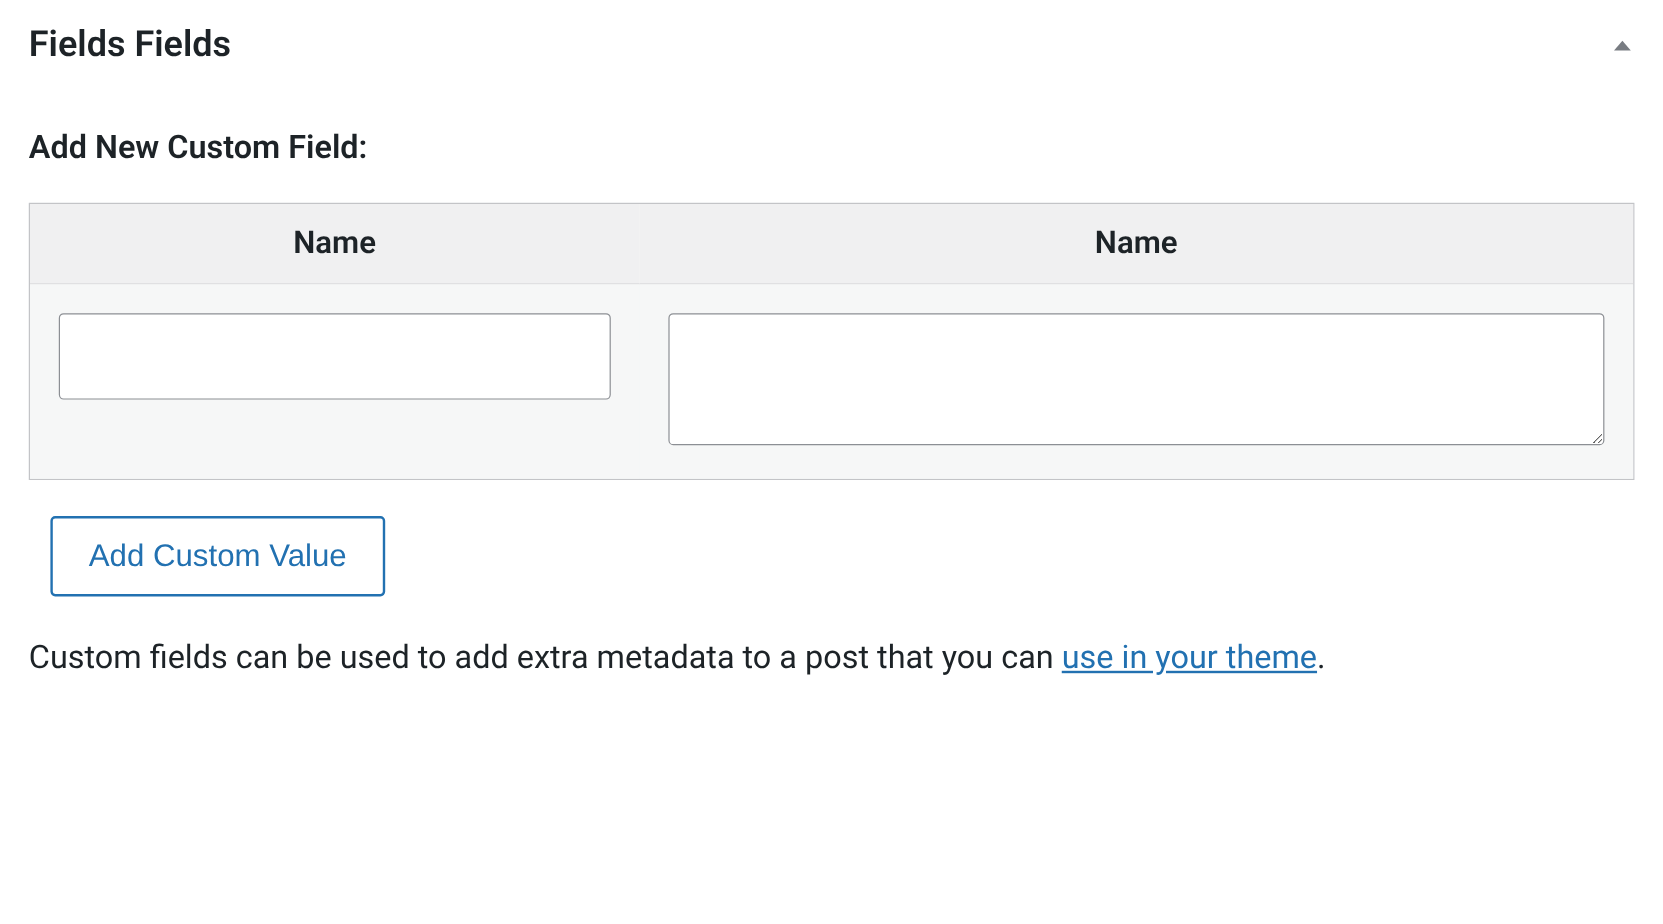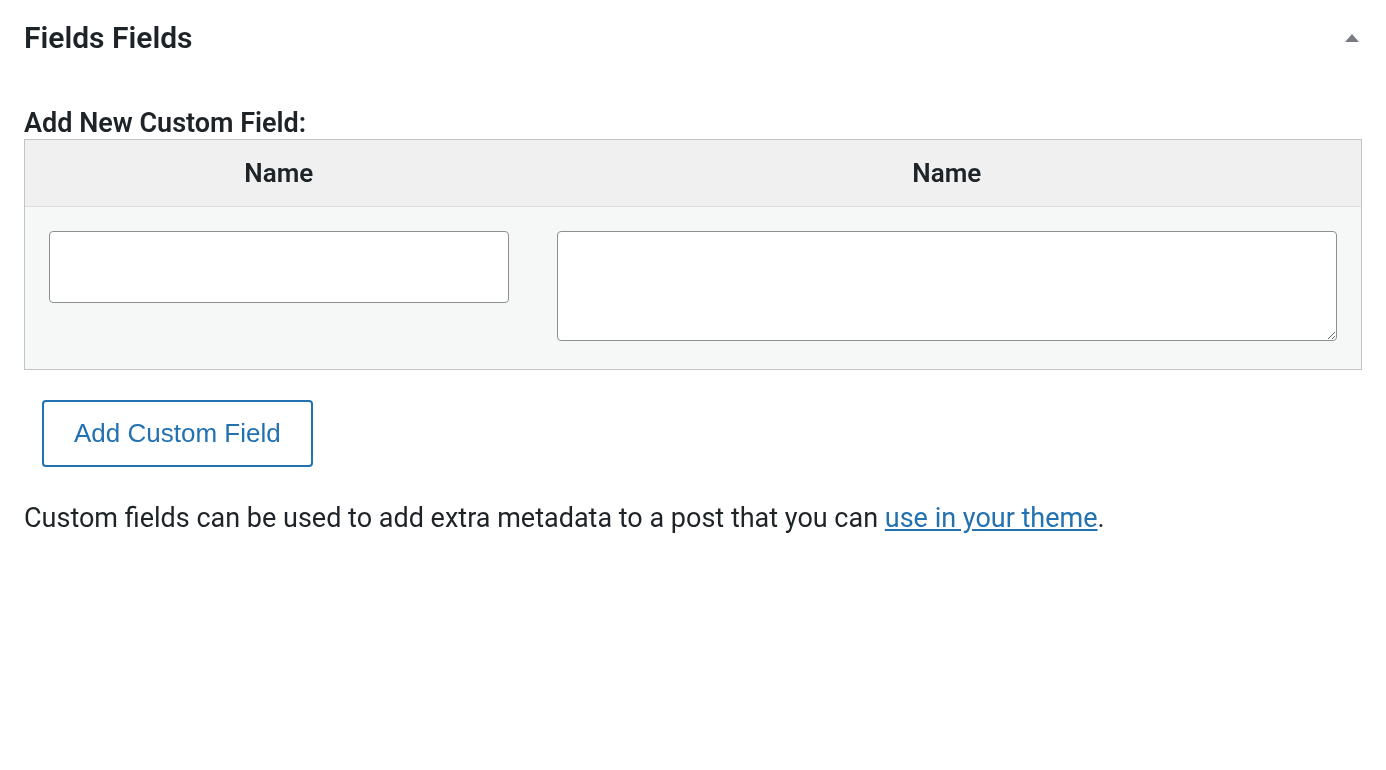--- a/index.html
+++ b/index.html
@@ -33,20 +33,21 @@
     }
     .toggle-icon svg {
       width: 20px;
       height: 20px;
       fill: #787c82;
     }
     .subheading {
       font-size: 27px;
       font-weight: 600;
       color: #1d2327;
+      margin-bottom: 30px;
     }
     .fields-table {
       width: 100%;
       border: 1px solid #c3c4c7;
       border-spacing: 0;
       border-collapse: separate;
       background: #f6f7f7;
     }
     .fields-table thead th {
       background: #f0f0f1;
@@ -140,20 +141,20 @@
       <td>
         <input type="text" class="name-input" value="" style="">
       </td>
       <td>
         <textarea class="value-textarea" style=""></textarea>
       </td>
     </tr>
   </tbody>
 </table>
 
-<button class="add-button">Add Custom Field</button>
+<button class="add-button">Add Custom Value</button>
 
 <p class="description">
   <span>Custom fields can be used to add extra metadata to a post that you can </span><a href="#">use in your theme</a><span>.</span>
 </p>
 
 
 
 
 </body></html>

